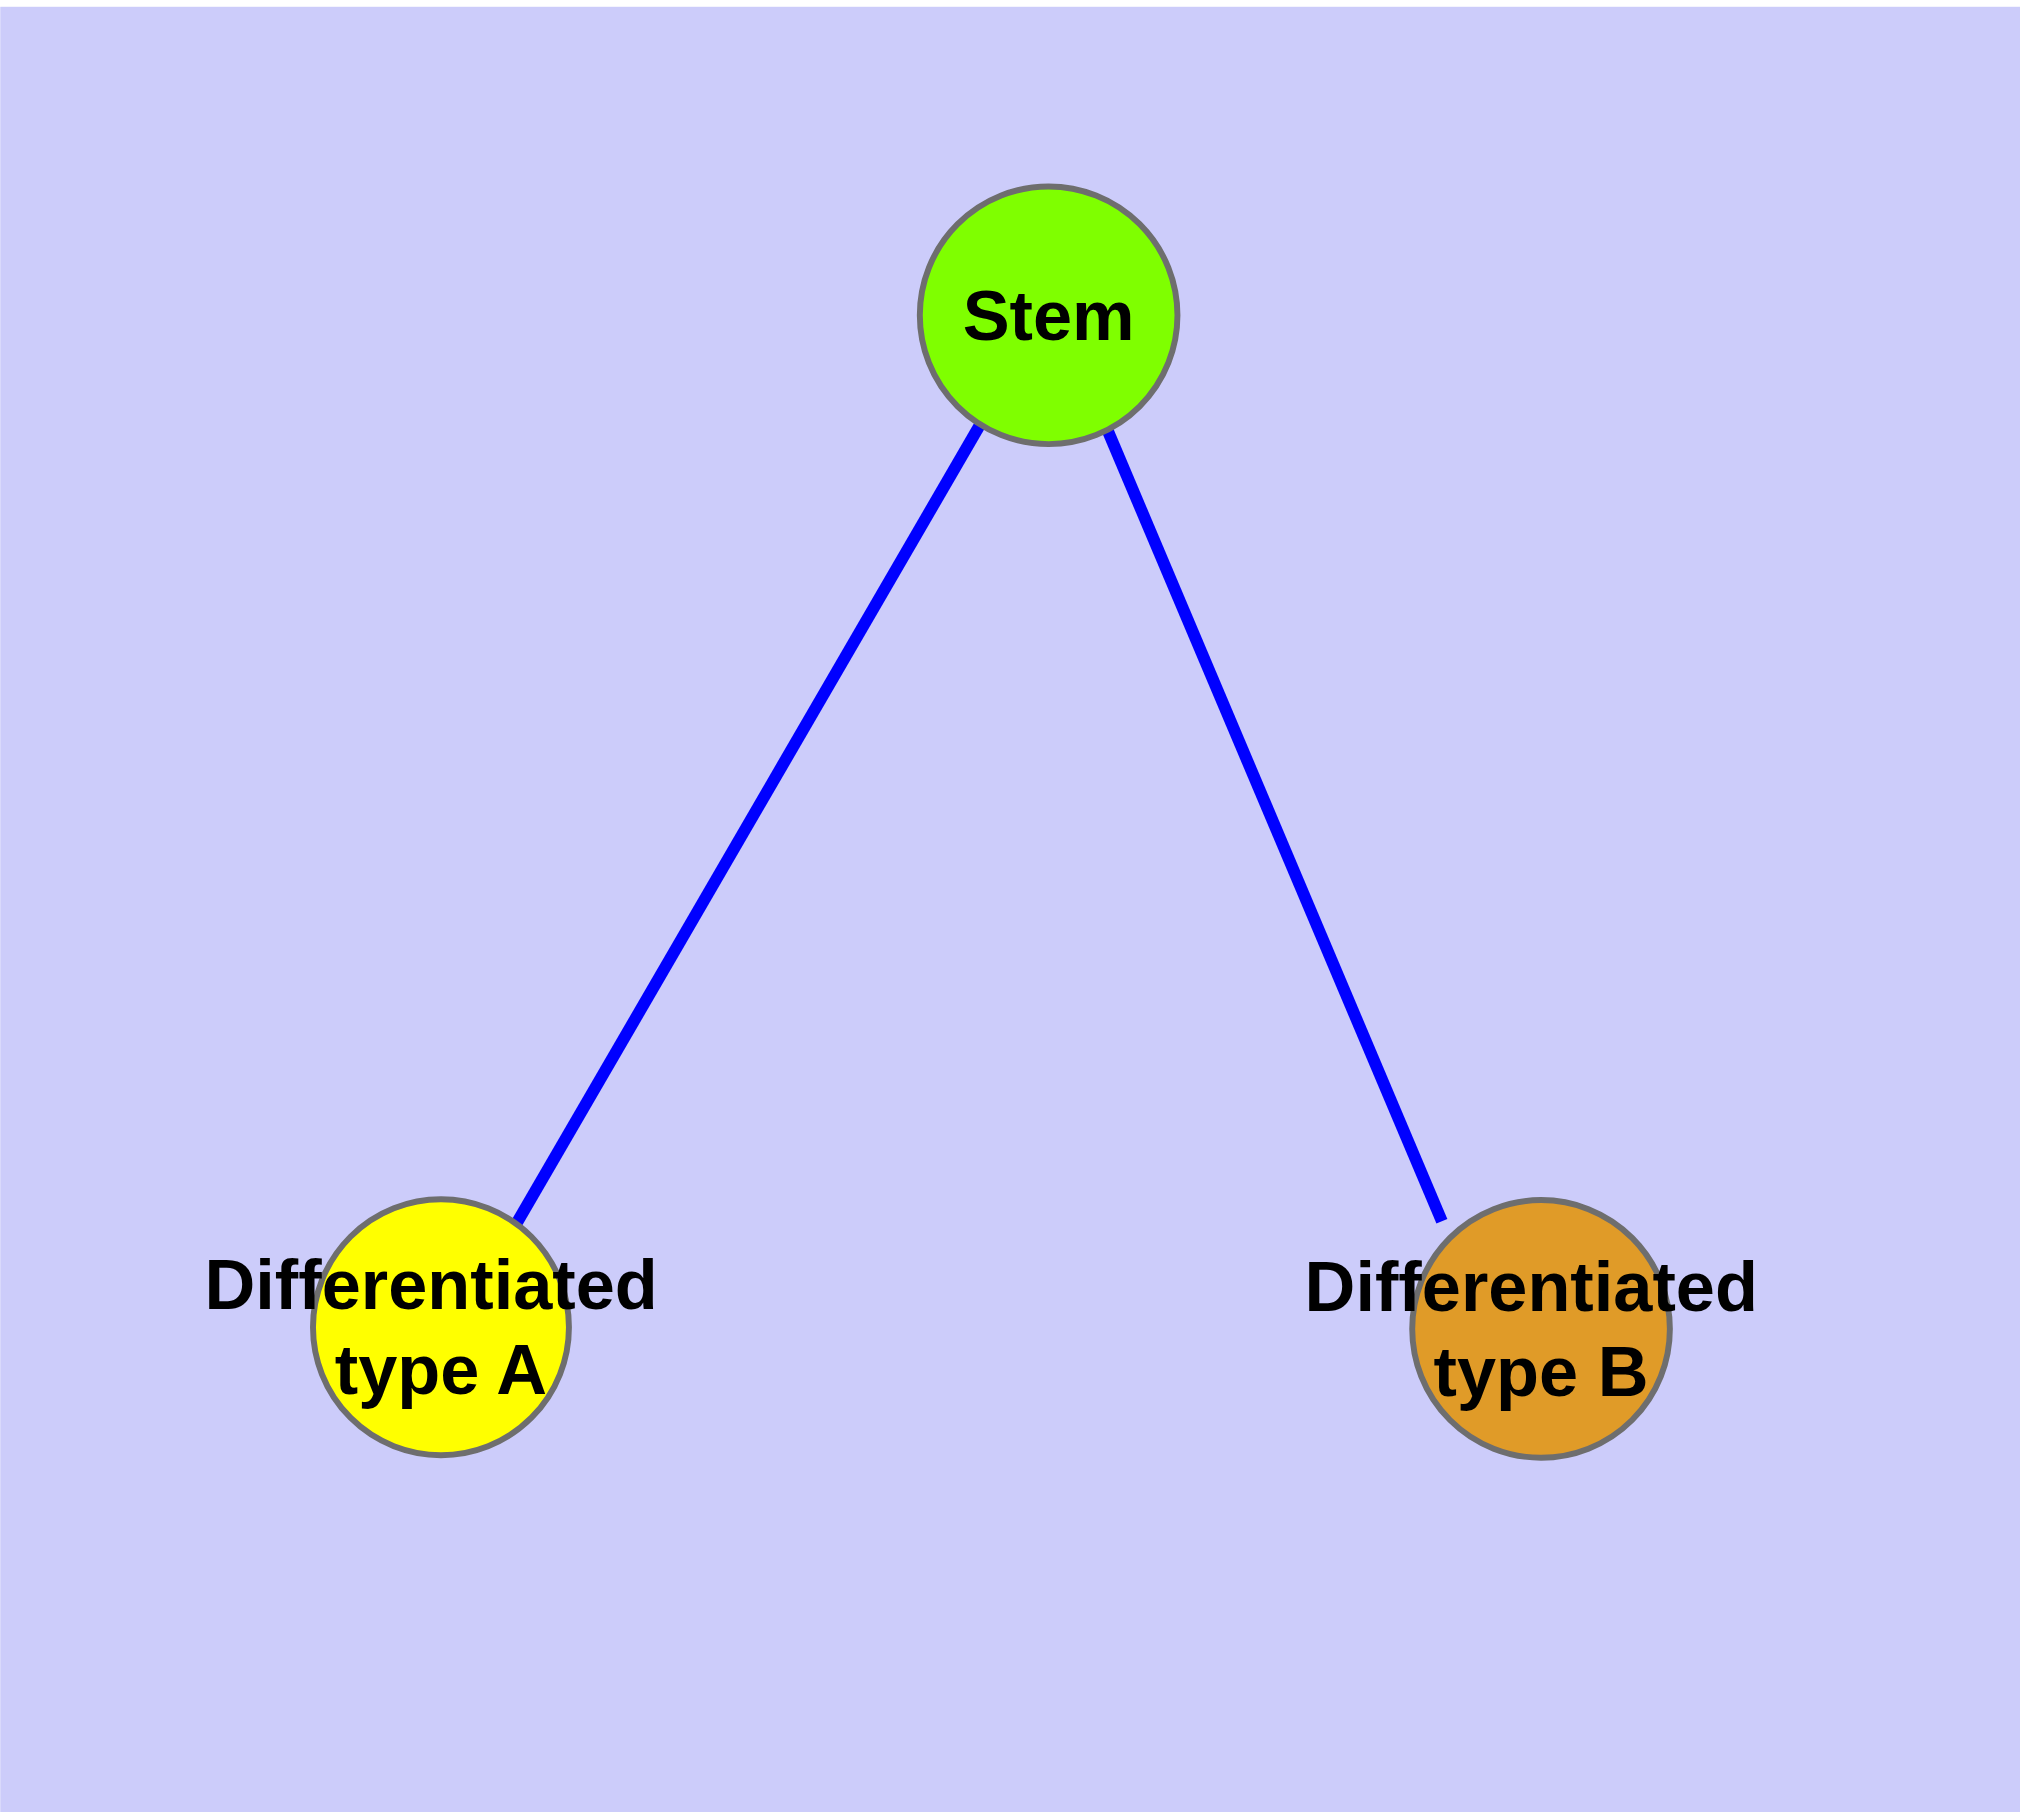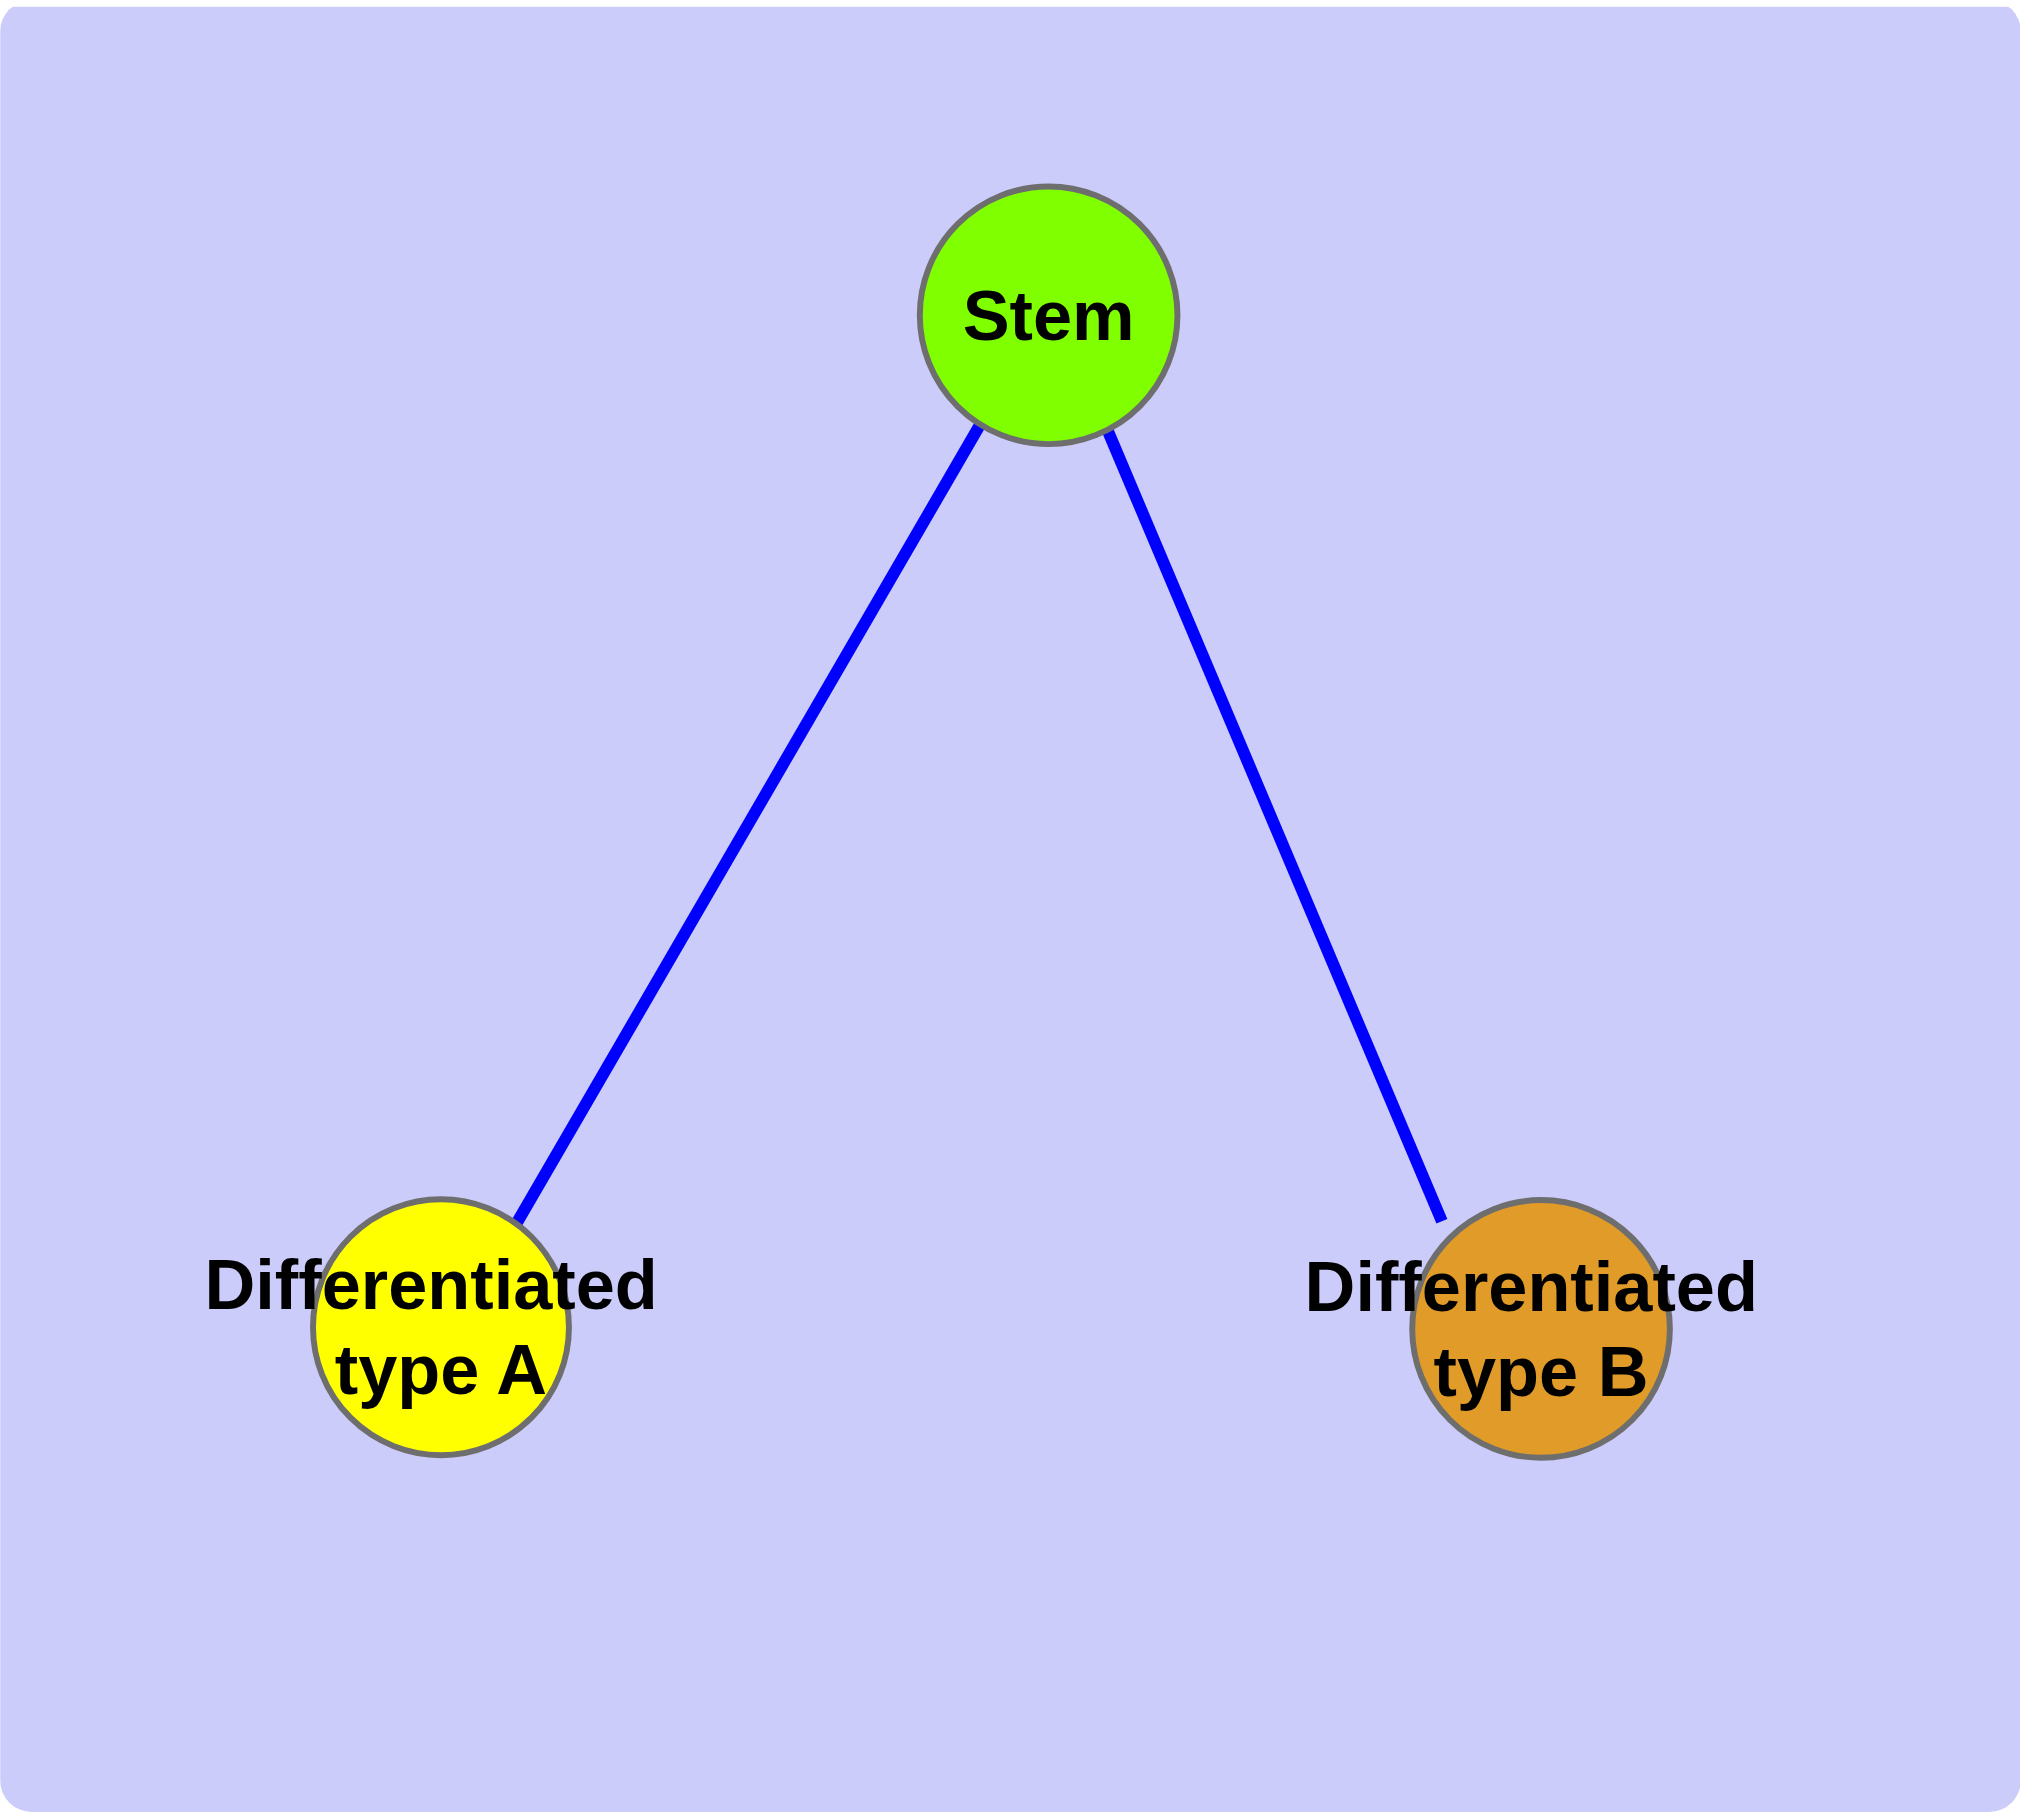--- a/index.html
+++ b/index.html
@@ -40,21 +40,21 @@
     text-anchor: middle;
     font-size: 83px;
   }
   .node-label-single {
     font-size: 83px;
   }
 </style>
 </head>
 <body>
 
-<div id="canvas" style="background: rgb(255, 255, 255); border-radius: 32px;">
+<div id="canvas" style="background: rgb(255, 255, 255);">
   <svg id="graph-svg" viewBox="0 0 2384 2138" xmlns="http://www.w3.org/2000/svg">
 
     <rect id="bg-rect" x="0" y="8" width="2384" height="2130" fill="#ccccfa"></rect>
 
     <g id="edges-group">
       <line class="edge-line" x1="1155" y1="503" x2="606" y2="1449" stroke="#0000ff"></line>
       <line class="edge-line" x1="1305" y1="504" x2="1701" y2="1441" stroke="#0000ff"></line>
     </g>
 
     <g id="nodes-group">

